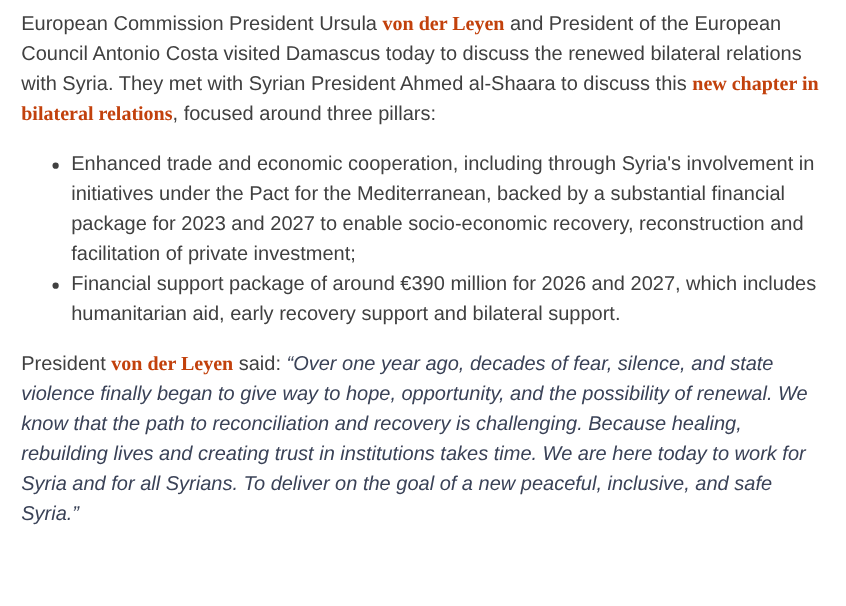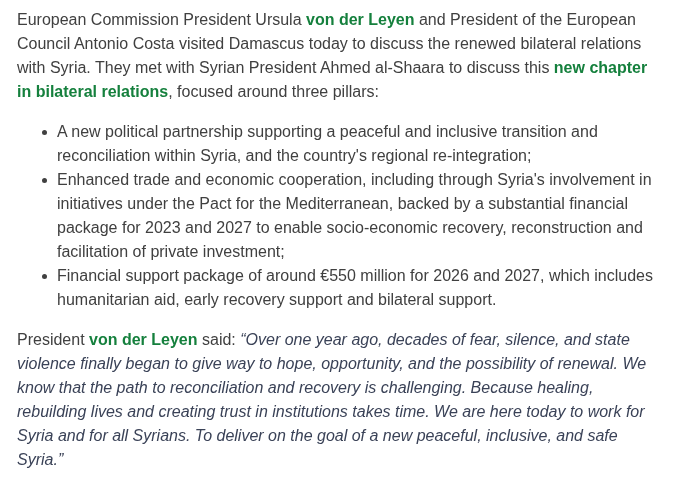--- a/index.html
+++ b/index.html
@@ -20,21 +20,22 @@
       padding: 8px 16px 0 17px;
     }
     p {
       margin: 0;
     }
     .intro {
       margin-bottom: 16px;
     }
     strong {
       font-weight: bold;
-      color: #15803d;
+      color: #c2410c;
+      font-family: Liberation Serif, serif;
     }
     ul.pillars {
       margin: 0 0 16px 0;
       padding: 0 0 0 40px;
       list-style: none;
     }
     ul.pillars li {
       position: relative;
       padding-left: 0;
     }
@@ -57,26 +58,22 @@
   </style>
 </head>
 <body>
 
 <div class="article">
   <p class="intro"><span>European Commission President Ursula </span><strong>von der Leyen</strong><span> and President of the European Council Antonio Costa visited Damascus today to discuss the renewed bilateral relations with Syria. They met with Syrian President Ahmed al-Shaara to discuss this </span><strong>new chapter in bilateral relations</strong><span>, focused around three pillars:</span></p>
 
   <ul class="pillars">
     <li>
       <span class="bullet"></span>
-      <span>A new political partnership supporting a peaceful and inclusive transition and reconciliation within Syria, and the country's regional re-integration;</span>
-    </li>
-    <li>
-      <span class="bullet"></span>
       <span>Enhanced trade and economic cooperation, including through Syria's involvement in initiatives under the Pact for the Mediterranean, backed by a substantial financial package for 2023 and 2027 to enable socio-economic recovery, reconstruction and facilitation of private investment;</span>
     </li>
     <li>
       <span class="bullet"></span>
-      <span>Financial support package of around €550 million for 2026 and 2027, which includes humanitarian aid, early recovery support and bilateral support.</span>
+      <span>Financial support package of around €390 million for 2026 and 2027, which includes humanitarian aid, early recovery support and bilateral support.</span>
     </li>
   </ul>
 
   <p class="quote-para"><span>President </span><strong>von der Leyen</strong><span> said: </span><span class="quote">“Over one year ago, decades of fear, silence, and state violence finally began to give way to hope, opportunity, and the possibility of renewal. We know that the path to reconciliation and recovery is challenging. Because healing, rebuilding lives and creating trust in institutions takes time. We are here today to work for Syria and for all Syrians. To deliver on the goal of a new peaceful, inclusive, and safe Syria.”</span></p>
 </div>
 
 </body></html>

